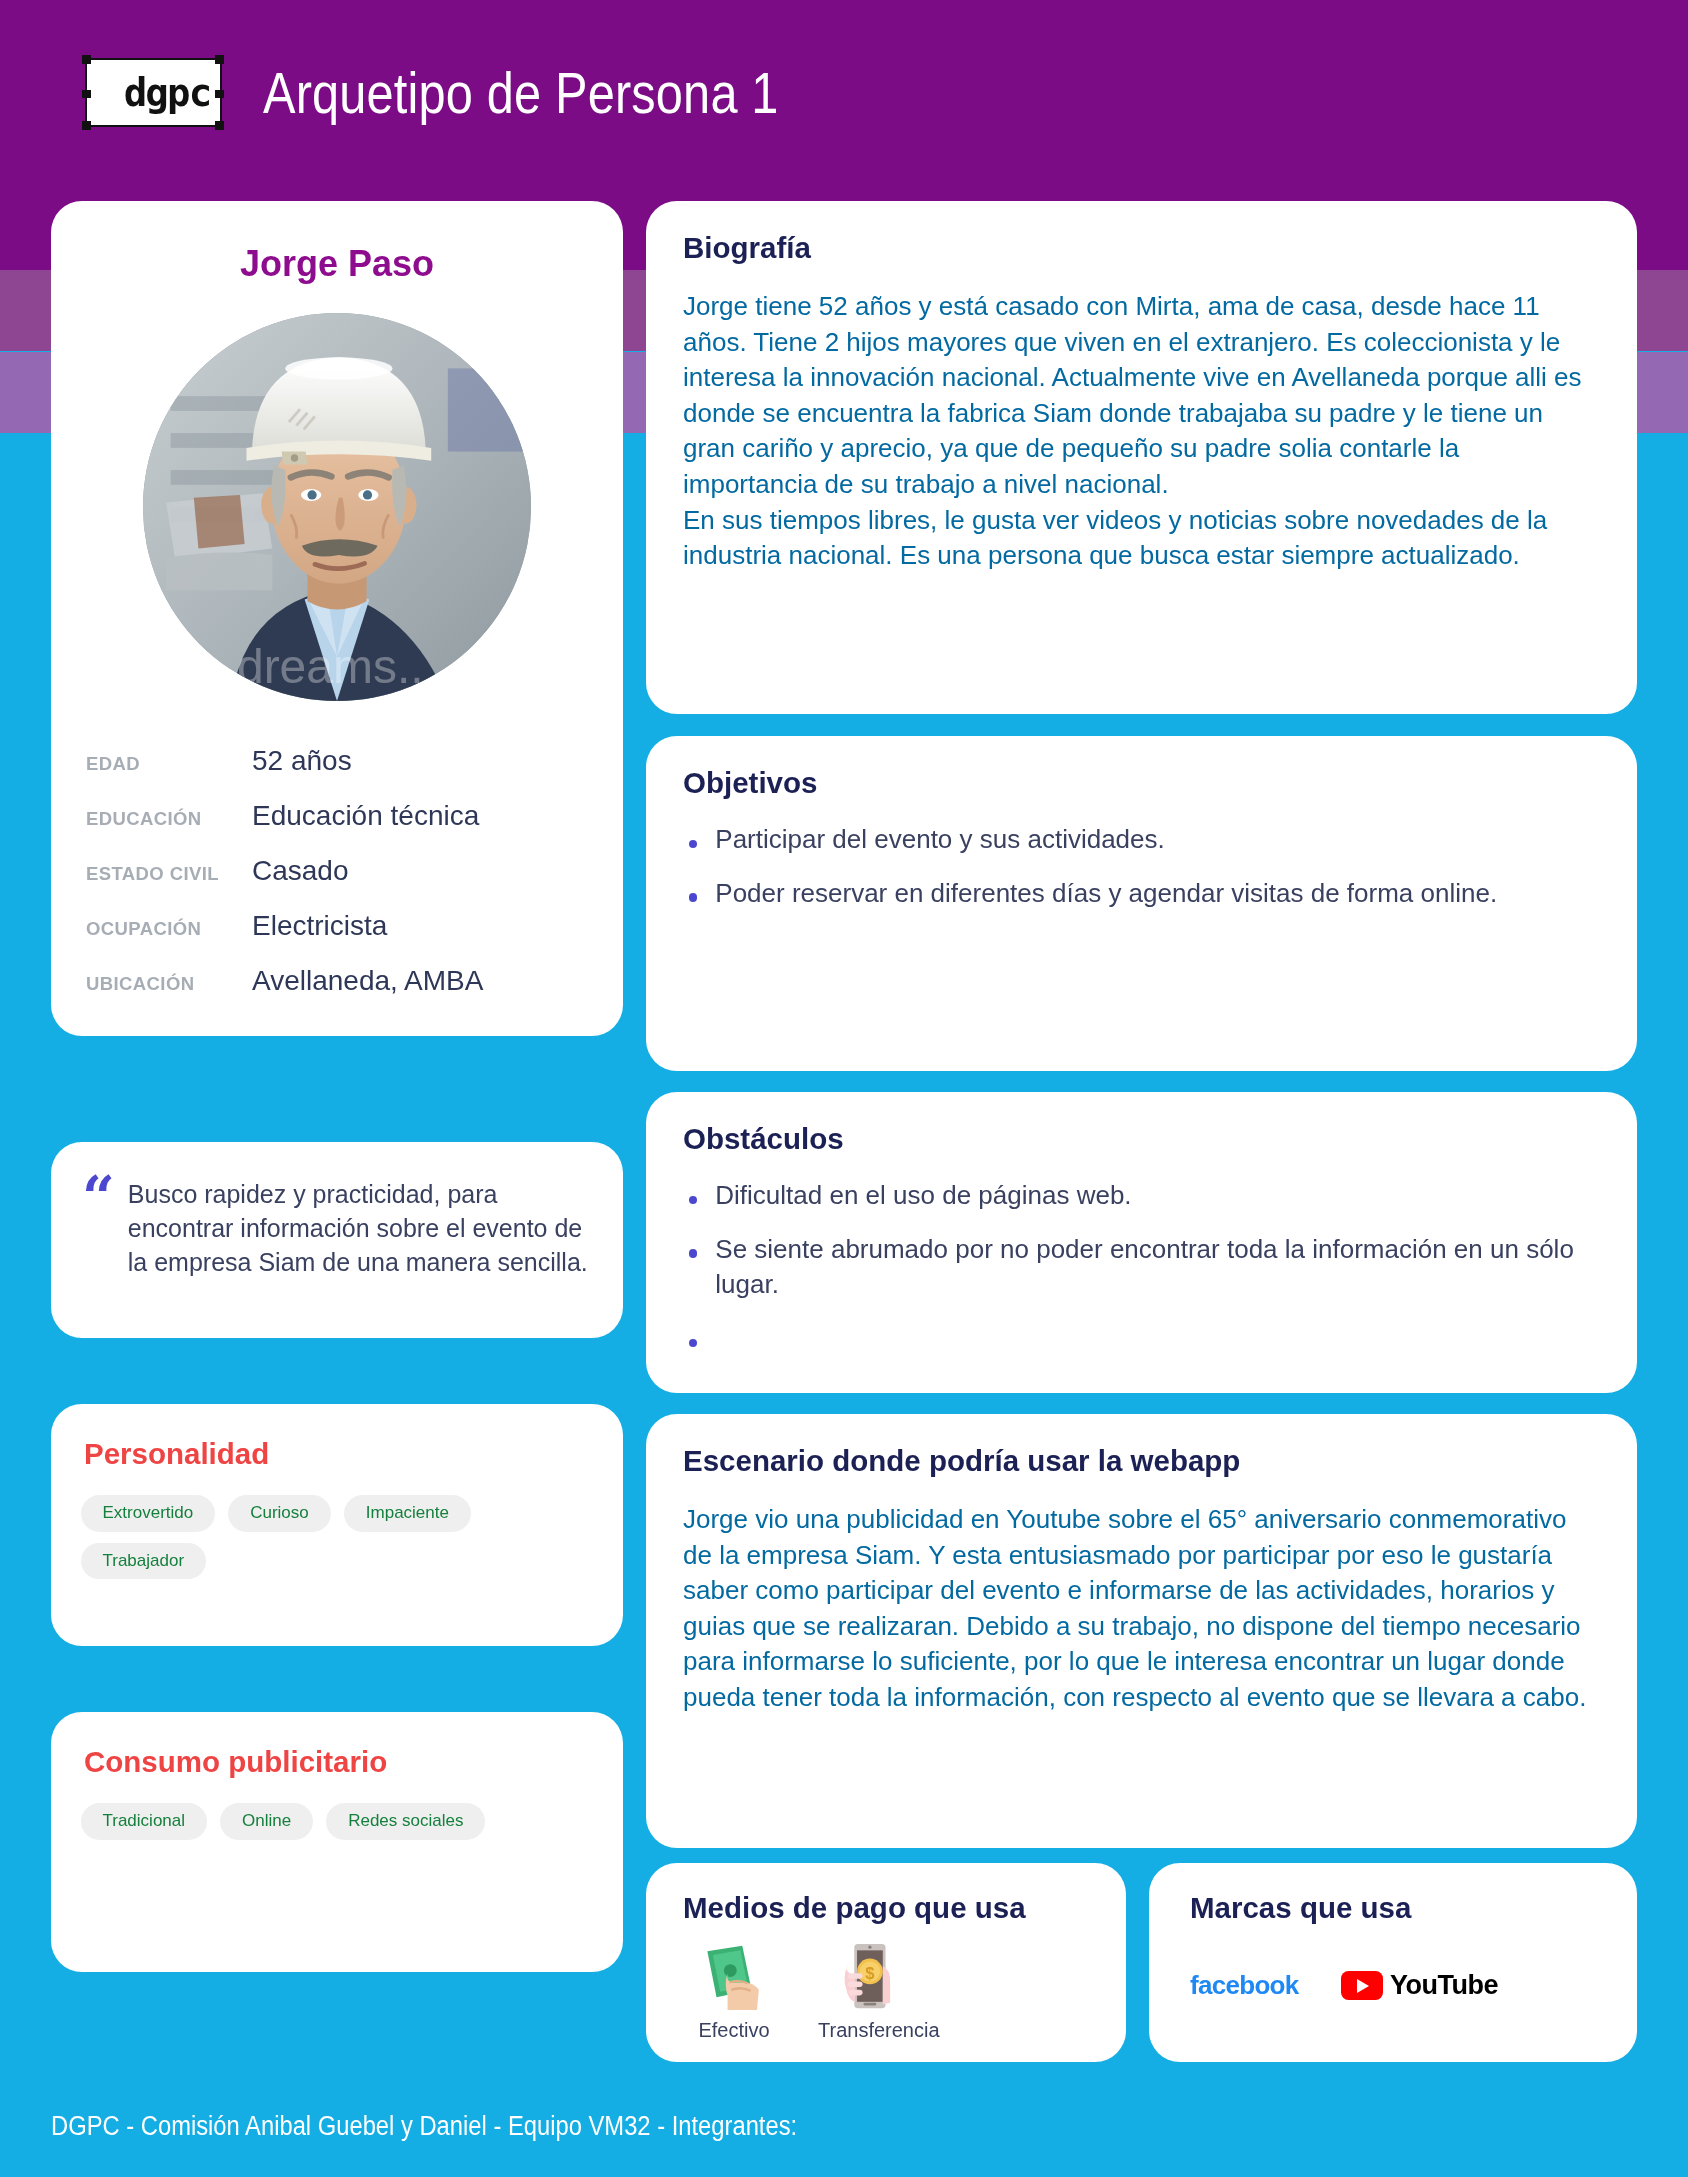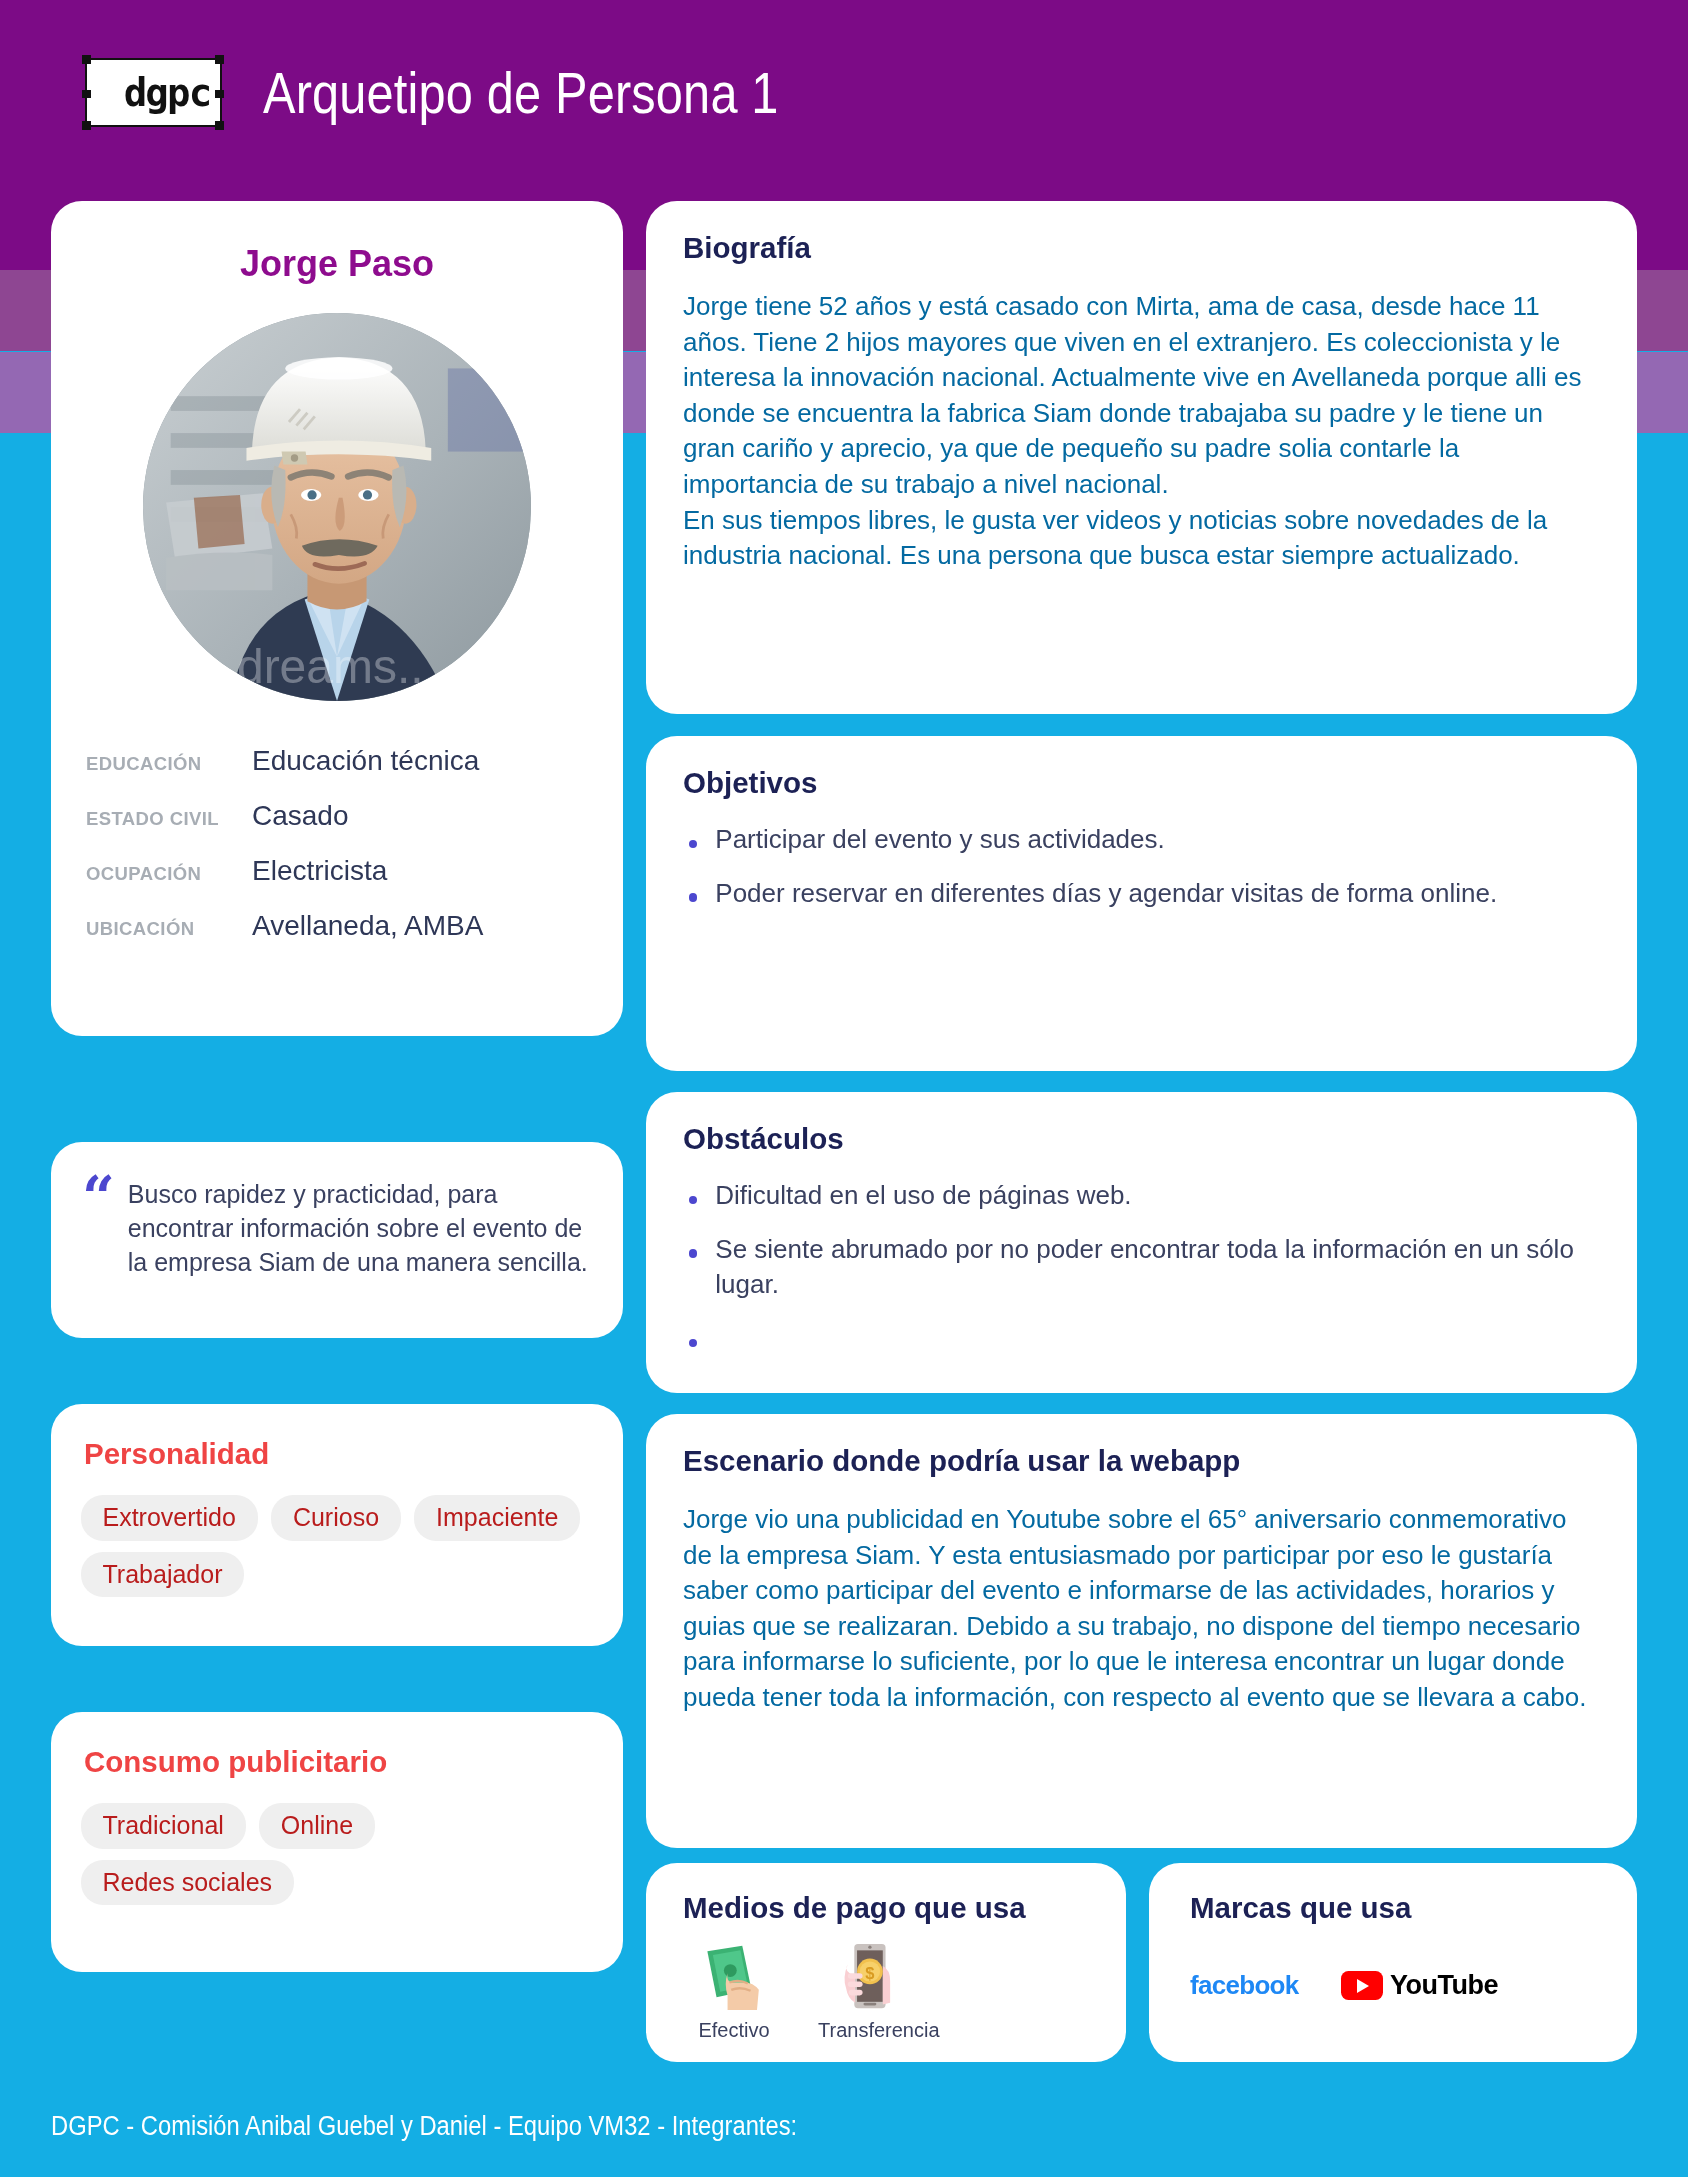--- a/index.html
+++ b/index.html
@@ -156,22 +156,22 @@
     display: flex;
     flex-wrap: wrap;
     margin: 24px 0 0 29.5px;
     gap: 11px 13px;
     max-width: 517px;
   }
   .tag-pill {
     background: #EFEFEF;
     border-radius: 22px;
     padding: 8.3px 22px;
-    font-size: 25px;
-    color: #b91c1c;
+    font-size: 17px;
+    color: #15803d;
     white-space: nowrap;
   }
 
   
   .card-bio      { left: 646px; top: 201px;  width: 991px; height: 513px; }
   .card-goals    { left: 646px; top: 736px;  width: 991px; height: 335px; }
   .card-obstacles{ left: 646px; top: 1092px; width: 991px; height: 301px; }
   .card-scenario { left: 646px; top: 1414px; width: 991px; height: 434px; }
   .card-payment  { left: 646px; top: 1863px; width: 480px; height: 199px; }
   .card-brands   { left: 1149px; top: 1863px; width: 488px; height: 199px; }
@@ -356,20 +356,24 @@
       </g>
       <path d="M150 150 L176 150 L178 164 L152 164 Z" fill="#cfc9b2"></path>
       <circle cx="164" cy="157" r="4" fill="#a49c86"></circle>
 
       <text x="210" y="400" font-family="Liberation Sans, sans-serif" font-size="52" fill="#ffffff" opacity="0.33" text-anchor="middle">dreams...</text>
     </svg>
   </div>
 
   <div class="attr-list">
     <div class="attr-row">
+      <span class="attr-label">EDAD</span>
+      <span class="attr-value">52 años</span>
+    </div>
+    <div class="attr-row">
       <span class="attr-label">EDUCACIÓN</span>
       <span class="attr-value">Educación técnica</span>
     </div>
     <div class="attr-row">
       <span class="attr-label">ESTADO CIVIL</span>
       <span class="attr-value">Casado</span>
     </div>
     <div class="attr-row">
       <span class="attr-label">OCUPACIÓN</span>
       <span class="attr-value">Electricista</span>

